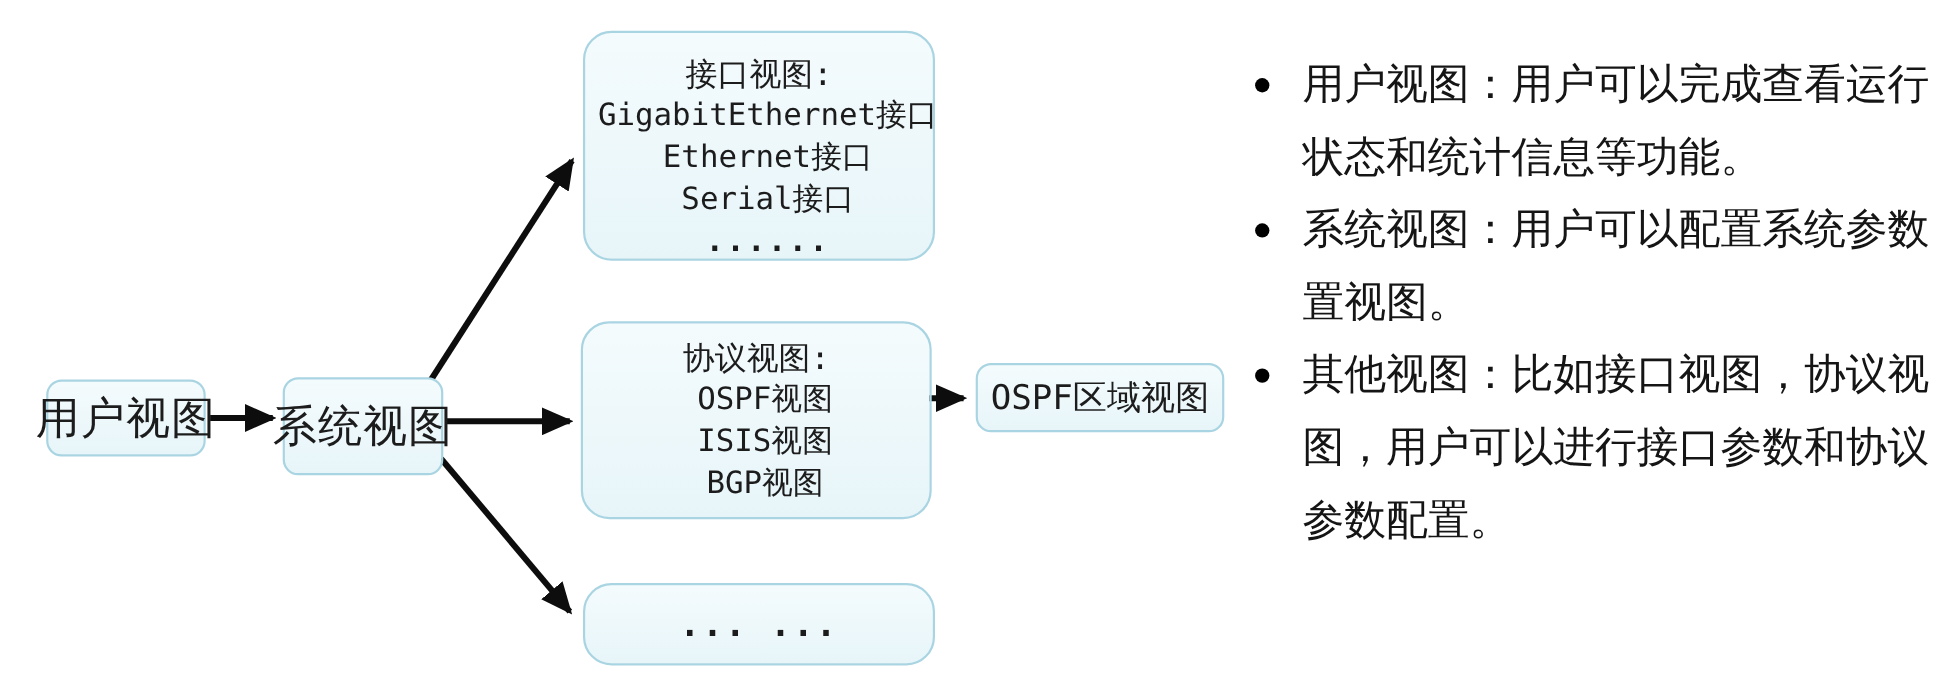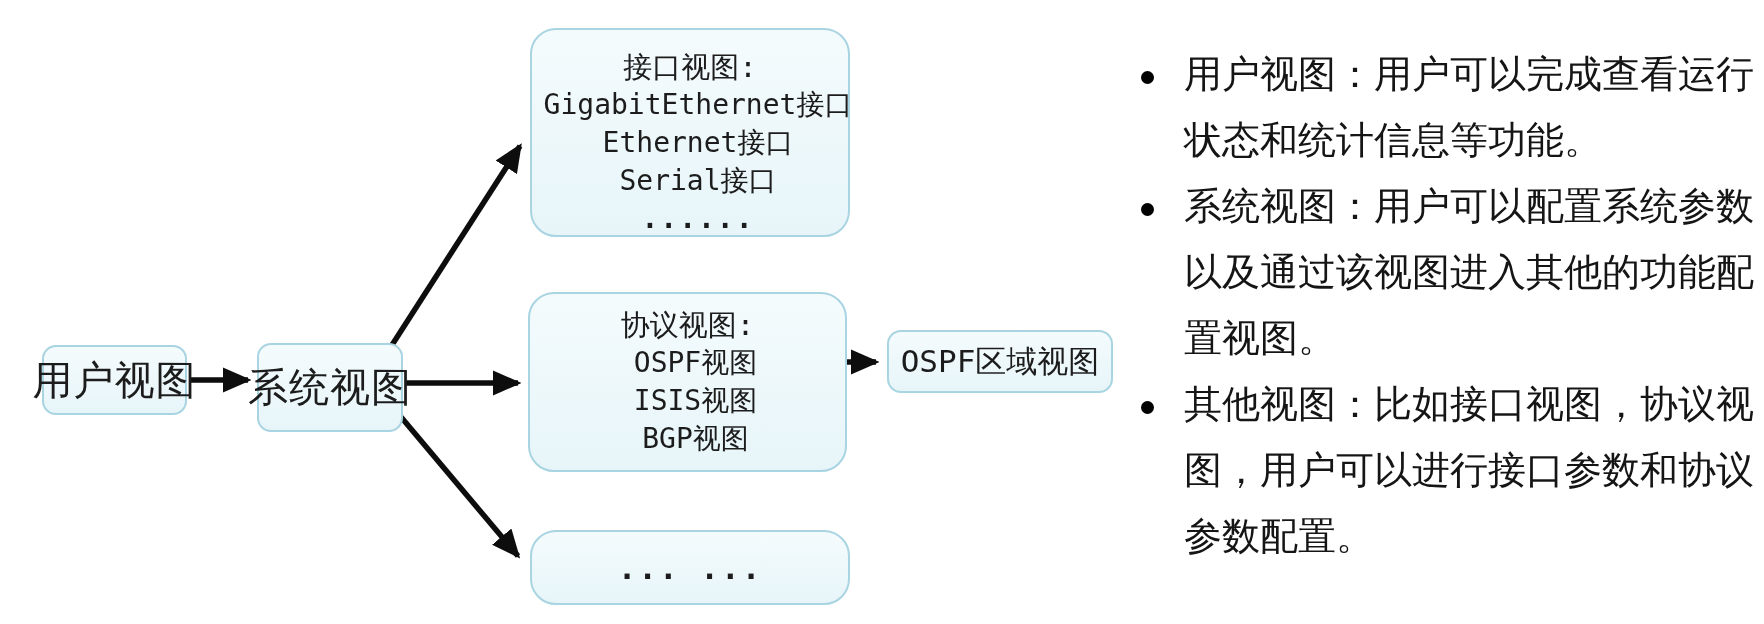--- a/index.html
+++ b/index.html
@@ -44,21 +44,21 @@
   svg.arrows{position:absolute;left:0;top:0;pointer-events:none;}
   .notes{
     position:absolute;left:1141px;top:44px;width:620px;
   }
   .bullet-row{display:flex;align-items:flex-start;}
   .bullet-dot{
     flex:0 0 13px;width:13px;height:13px;border-radius:50%;
     background:#000;margin-top:27px;margin-right:30px;
   }
   .bullet-text{
-    font-family:Liberation Mono, monospace;
+    font-family:Liberation Serif, serif;
     font-size:38px;line-height:66px;color:#151515;
   }
   .bullet-text .note-line{white-space:nowrap;}
 </style>
 </head>
 <body>
 
 <div class="stage">
 
   <svg class="arrows" width="1764" height="624" viewBox="0 0 1764 624">
@@ -112,21 +112,20 @@
       <div class="bullet-text">
         <div class="note-line">用户视图：用户可以完成查看运行</div>
         <div class="note-line">状态和统计信息等功能。</div>
       </div>
     </div>
 
     <div class="bullet-row">
       <span class="bullet-dot"></span>
       <div class="bullet-text">
         <div class="note-line">系统视图：用户可以配置系统参数</div>
-        <div class="note-line">以及通过该视图进入其他的功能配</div>
         <div class="note-line">置视图。</div>
       </div>
     </div>
 
     <div class="bullet-row">
       <span class="bullet-dot"></span>
       <div class="bullet-text">
         <div class="note-line">其他视图：比如接口视图，协议视</div>
         <div class="note-line">图，用户可以进行接口参数和协议</div>
         <div class="note-line">参数配置。</div>

